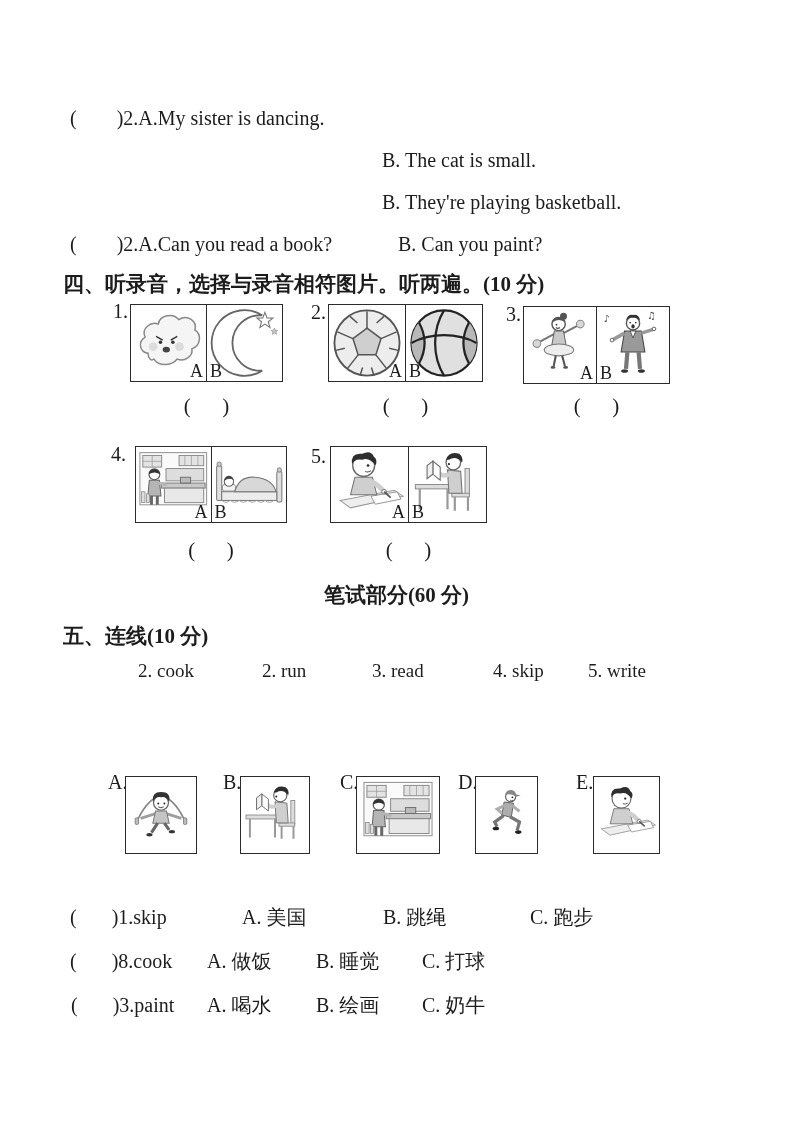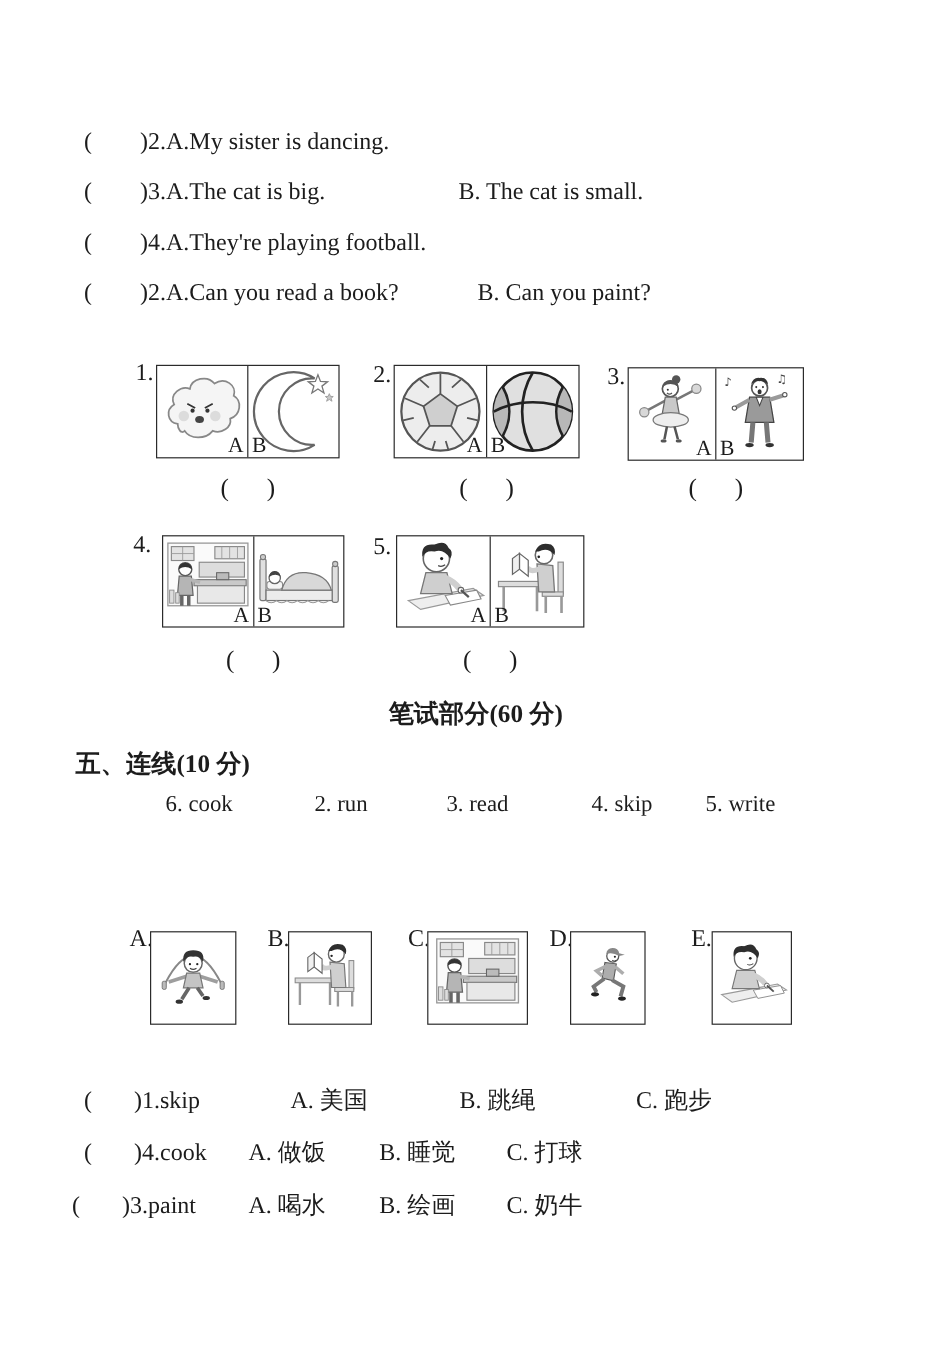--- a/index.html
+++ b/index.html
@@ -171,26 +171,26 @@
       <path d="M45,51 L30,62 L34,70 M56,53 L72,62 L68,76" stroke="#777" stroke-width="5.5" fill="none"></path>
       <ellipse cx="32" cy="73" rx="5.5" ry="3" fill="#222"></ellipse>
         <ellipse cx="70" cy="79" rx="5.5" ry="3" fill="#222"></ellipse>
     </symbol>
   </defs>
 </svg>
 
 <div id="page">
 
   <span class="abs t20" style="left:70px;top:107px">(        )2.A.My sister is dancing.</span>
-  <span class="abs t20" style="left:70px;top:149px">(        )3.A.The cat is big.</span>
   <span class="abs t20" style="left:382px;top:149px">B. The cat is small.</span>
-  <span class="abs t20" style="left:70px;top:191px">(        )4.A.They're playing football.</span>
+  <span class="abs t20" style="left:382px;top:191px">B. They're playing basketball.</span>
   <span class="abs t20" style="left:70px;top:233px">(        )2.A.Can you read a book?</span>
   <span class="abs t20" style="left:398px;top:233px">B. Can you paint?</span>
 
+  <span class="abs hd" style="left:63px;top:272px">四、听录音，选择与录音相符图片。听两遍。(10 分)</span>
 
   <span class="abs t20" style="left:113px;top:300px">1.</span>
   <div class="pbox" style="left:130px;top:304px;width:153px;height:78px">
     <div class="cell">
       <svg class="pic" viewBox="0 0 100 100">
           <use href="#sym-cloud" xlink:href="#sym-cloud"></use>
         </svg>
       <span class="clabel cl-a">A</span>
     </div>
     <div class="cell">
@@ -266,21 +266,21 @@
           <use href="#sym-read" xlink:href="#sym-read"></use>
         </svg>
       <span class="clabel cl-b">B</span>
     </div>
   </div>
   <span class="abs answer" style="left:330px;top:538px;width:157px">(      )</span>
 
   <div class="abs hd center" style="left:0;top:583px;width:793px">笔试部分(60 分)</div>
 
   <span class="abs hd" style="left:63px;top:624px">五、连线(10 分)</span>
-  <span class="abs t19" style="left:138px;top:660px">6. cook</span>
+  <span class="abs t19" style="left:138px;top:660px">2. cook</span>
   <span class="abs t19" style="left:262px;top:660px">2. run</span>
   <span class="abs t19" style="left:372px;top:660px">3. read</span>
   <span class="abs t19" style="left:493px;top:660px">4. skip</span>
   <span class="abs t19" style="left:588px;top:660px">5. write</span>
 
   <span class="abs t20" style="left:108px;top:771px">A.</span>
   <div class="sbox" style="left:125px;top:776px;width:72px;height:78px">
     <svg class="pic" viewBox="0 0 100 100">
         <use href="#sym-skip" xlink:href="#sym-skip"></use>
       </svg>
@@ -309,23 +309,23 @@
         <use href="#sym-write" xlink:href="#sym-write"></use>
       </svg>
   </div>
 
 
   <span class="abs t20" style="left:70px;top:906px">(       )1.skip</span>
   <span class="abs t20" style="left:242px;top:906px">A. 美国</span>
   <span class="abs t20" style="left:383px;top:906px">B. 跳绳</span>
   <span class="abs t20" style="left:530px;top:906px">C. 跑步</span>
 
-  <span class="abs t20" style="left:70px;top:950px">(       )4.cook</span>
+  <span class="abs t20" style="left:70px;top:950px">(       )8.cook</span>
   <span class="abs t20" style="left:207px;top:950px">A. 做饭</span>
   <span class="abs t20" style="left:316px;top:950px">B. 睡觉</span>
   <span class="abs t20" style="left:422px;top:950px">C. 打球</span>
 
-  <span class="abs t20" style="left:60px;top:994px">(       )3.paint</span>
+  <span class="abs t20" style="left:71px;top:994px">(       )3.paint</span>
   <span class="abs t20" style="left:207px;top:994px">A. 喝水</span>
   <span class="abs t20" style="left:316px;top:994px">B. 绘画</span>
   <span class="abs t20" style="left:422px;top:994px">C. 奶牛</span>
 
 </div>
 
 </body></html>

